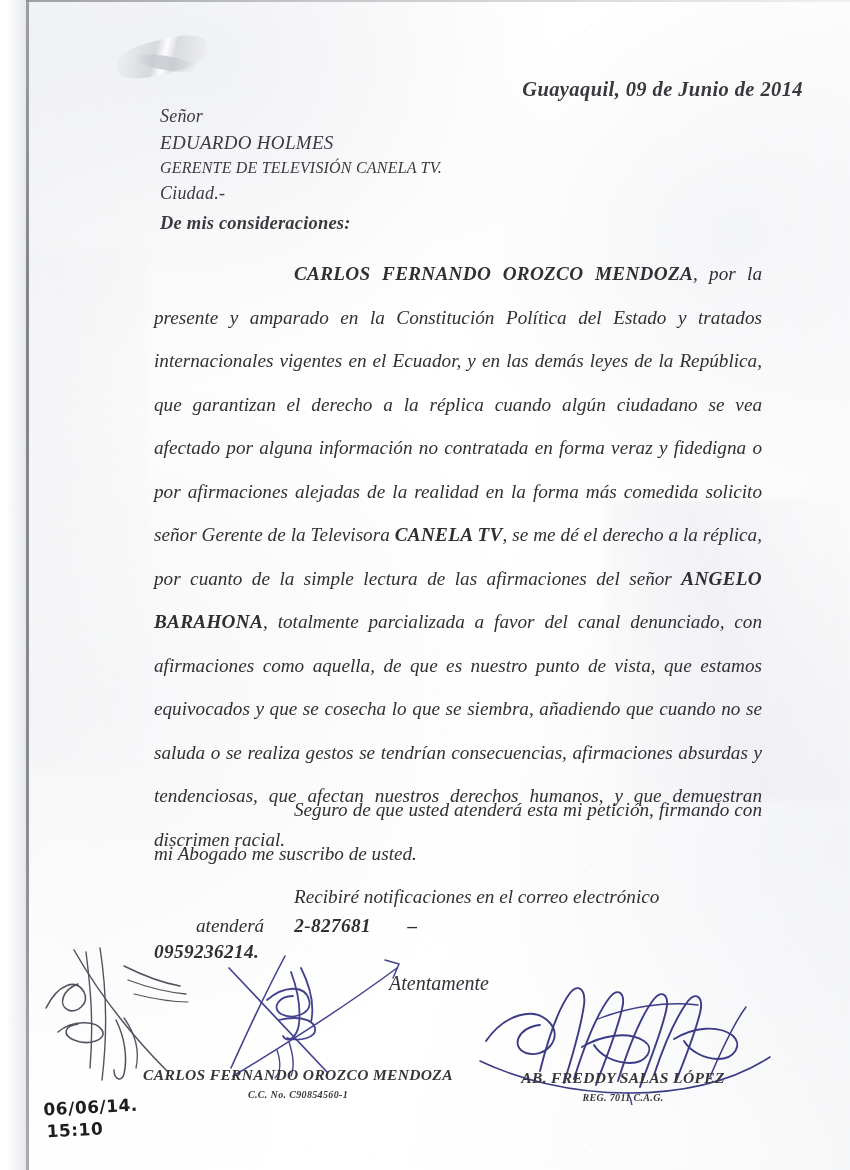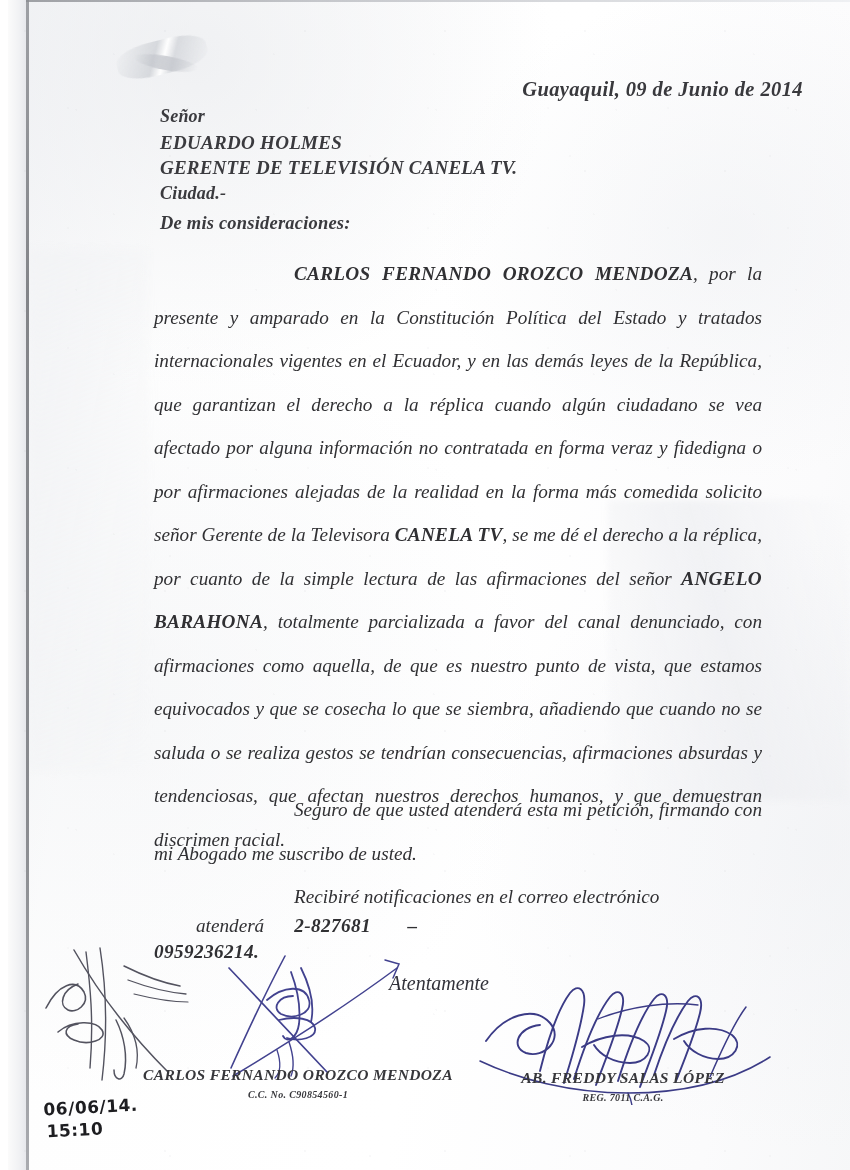--- a/index.html
+++ b/index.html
@@ -96,27 +96,27 @@
     font-weight: bold;
     font-size: 20.5px;
     letter-spacing: .4px;
     color: #39393d;
   }
 
   .recipient {
     position: absolute;
     left: 152px; top: 104px;
     font-style: italic;
-    font-weight: bold;
+    font-weight: normal;
     color: #3a3a3e;
     line-height: 25.5px;
   }
   .recipient .r1 { font-size: 18px; letter-spacing: .2px; }
   .recipient .r2 { font-size: 19px; letter-spacing: .3px; }
-  .recipient .r3 { font-size: 19px; letter-spacing: .2px; }
+  .recipient .r3 { font-size: 16px; letter-spacing: .2px; }
   .recipient .r4 { font-size: 18px; letter-spacing: .2px; }
 
   .salutation {
     position: absolute;
     left: 152px; top: 213px;
     font-style: italic;
     font-weight: bold;
     font-size: 18.5px;
     letter-spacing: .2px;
     color: #3a3a3e;

